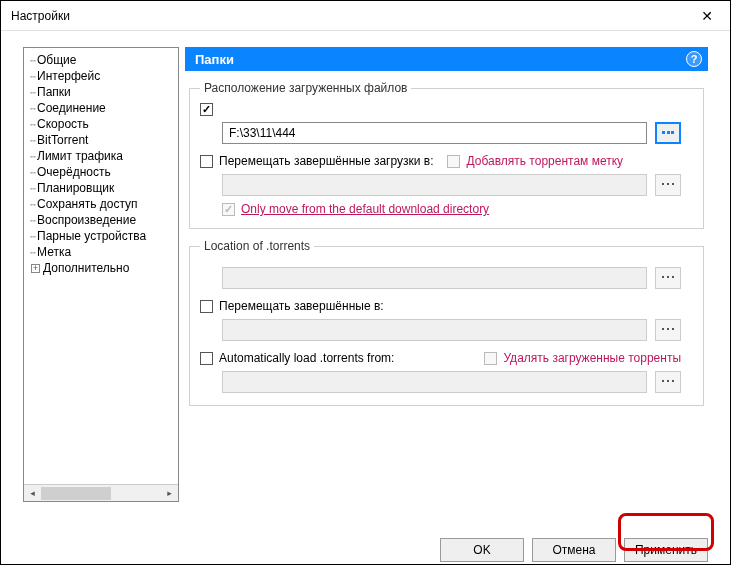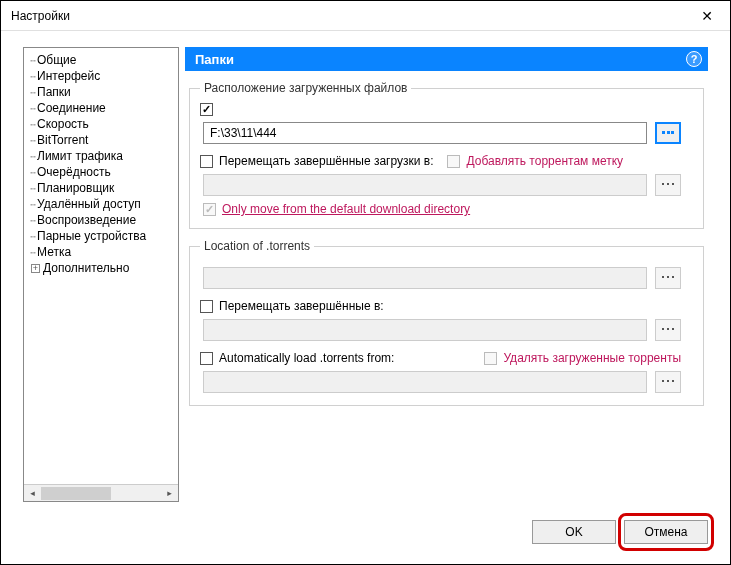--- a/index.html
+++ b/index.html
@@ -199,25 +199,25 @@
   .dots {
     width: 12px;
     height: 4px;
     display: flex;
     justify-content: space-between;
   }
   .dots span {
     width: 2px; height: 2px; background: #555;
   }
   .dots.highlight span { background: #0a84ff; width: 3px; height: 3px; }
-  .indent-input { margin-left: 3px; }
+  .indent-input { margin-left: 22px; }
   .pad-top { margin-top: 10px; }
   .buttons {
     position: absolute;
-    bottom: 20px;
+    bottom: 2px;
     right: 22px;
     display: flex;
     gap: 8px;
   }
   .btn {
     width: 84px;
     height: 24px;
     border: 1px solid #999;
     background: #efefef;
     display: flex;
@@ -282,21 +282,21 @@
         <div class="tree-item">
             <span class="tree-dots">⋯</span>
             <span>Очерёдность</span>
           </div>
         <div class="tree-item">
             <span class="tree-dots">⋯</span>
             <span>Планировщик</span>
           </div>
         <div class="tree-item">
             <span class="tree-dots">⋯</span>
-            <span>Удалённый доступ</span>
+            <span>Сохранять доступ</span>
           </div>
         <div class="tree-item">
             <span class="tree-dots">⋯</span>
             <span>Воспроизведение</span>
           </div>
         <div class="tree-item">
             <span class="tree-dots">⋯</span>
             <span>Парные устройства</span>
           </div>
         <div class="tree-item">
@@ -412,16 +412,17 @@
               </div>
             </div>
         </div>
       </fieldset>
     </div>
   </div>
 
   <div class="buttons">
     <div class="btn">OK</div>
     <div class="btn">Отмена</div>
+    <div class="btn">Применить</div>
   </div>
 
   <div class="apply-highlight"></div>
 </div>
 
 </body></html>

